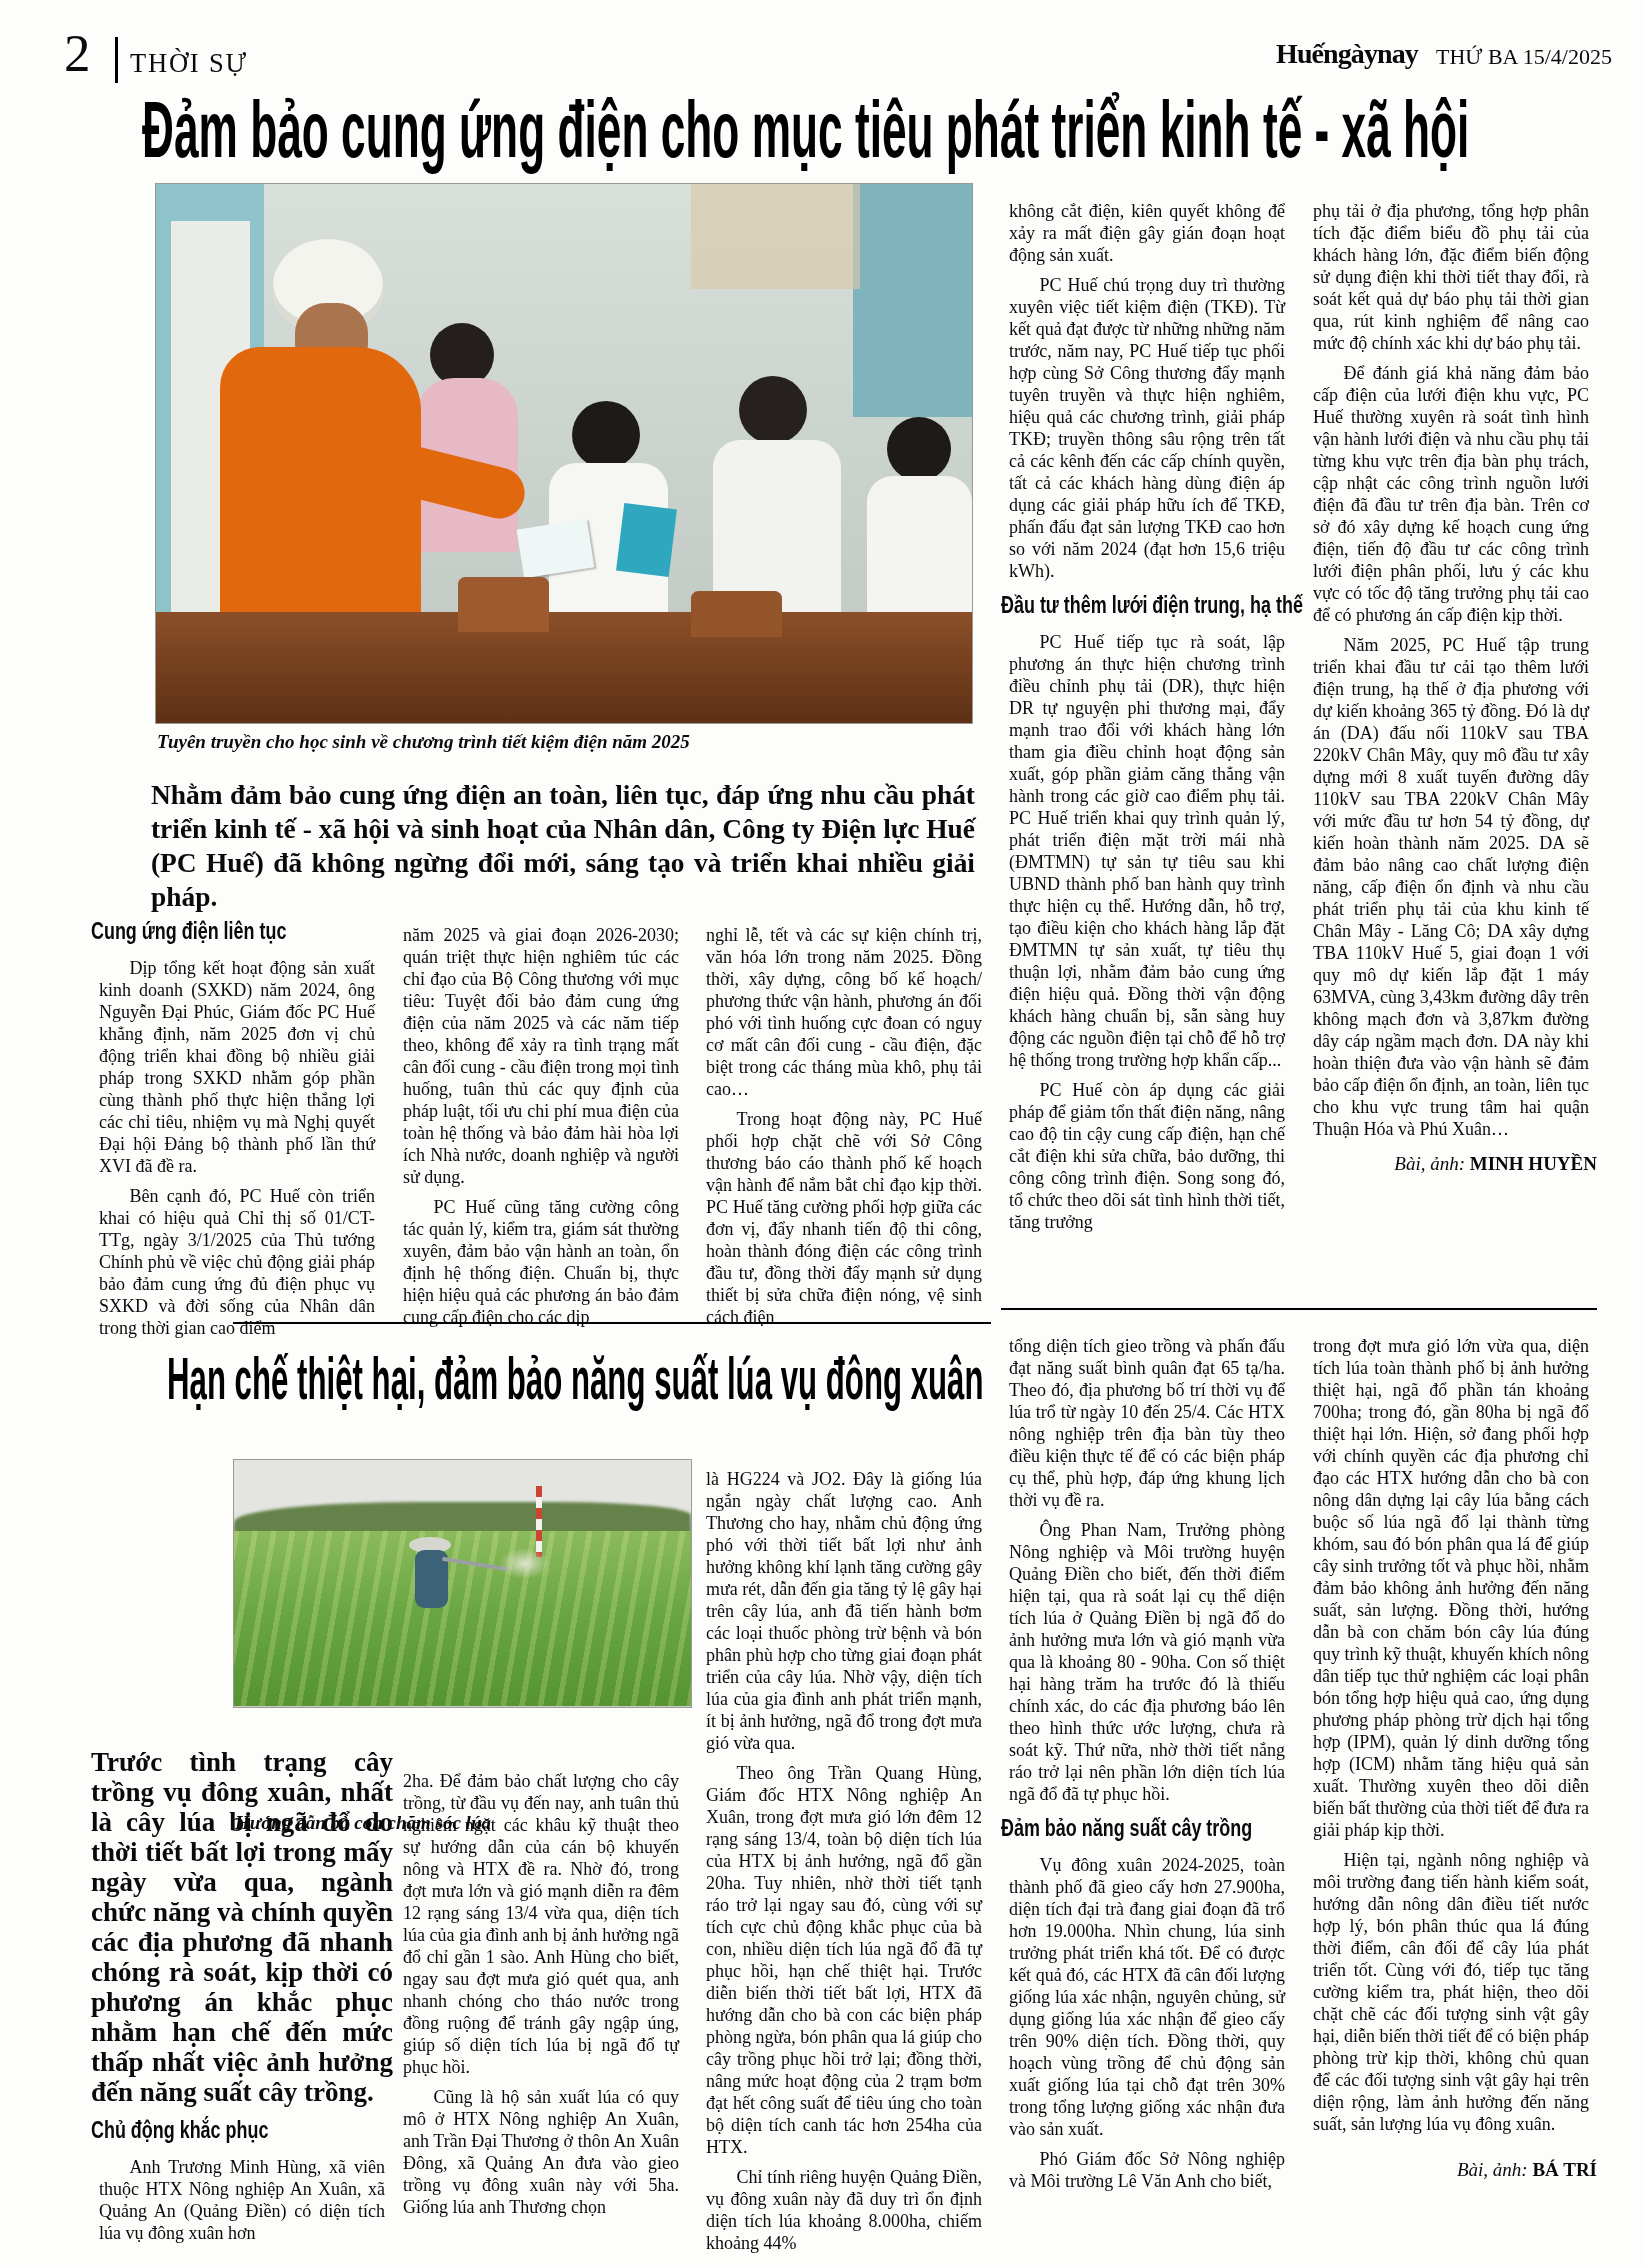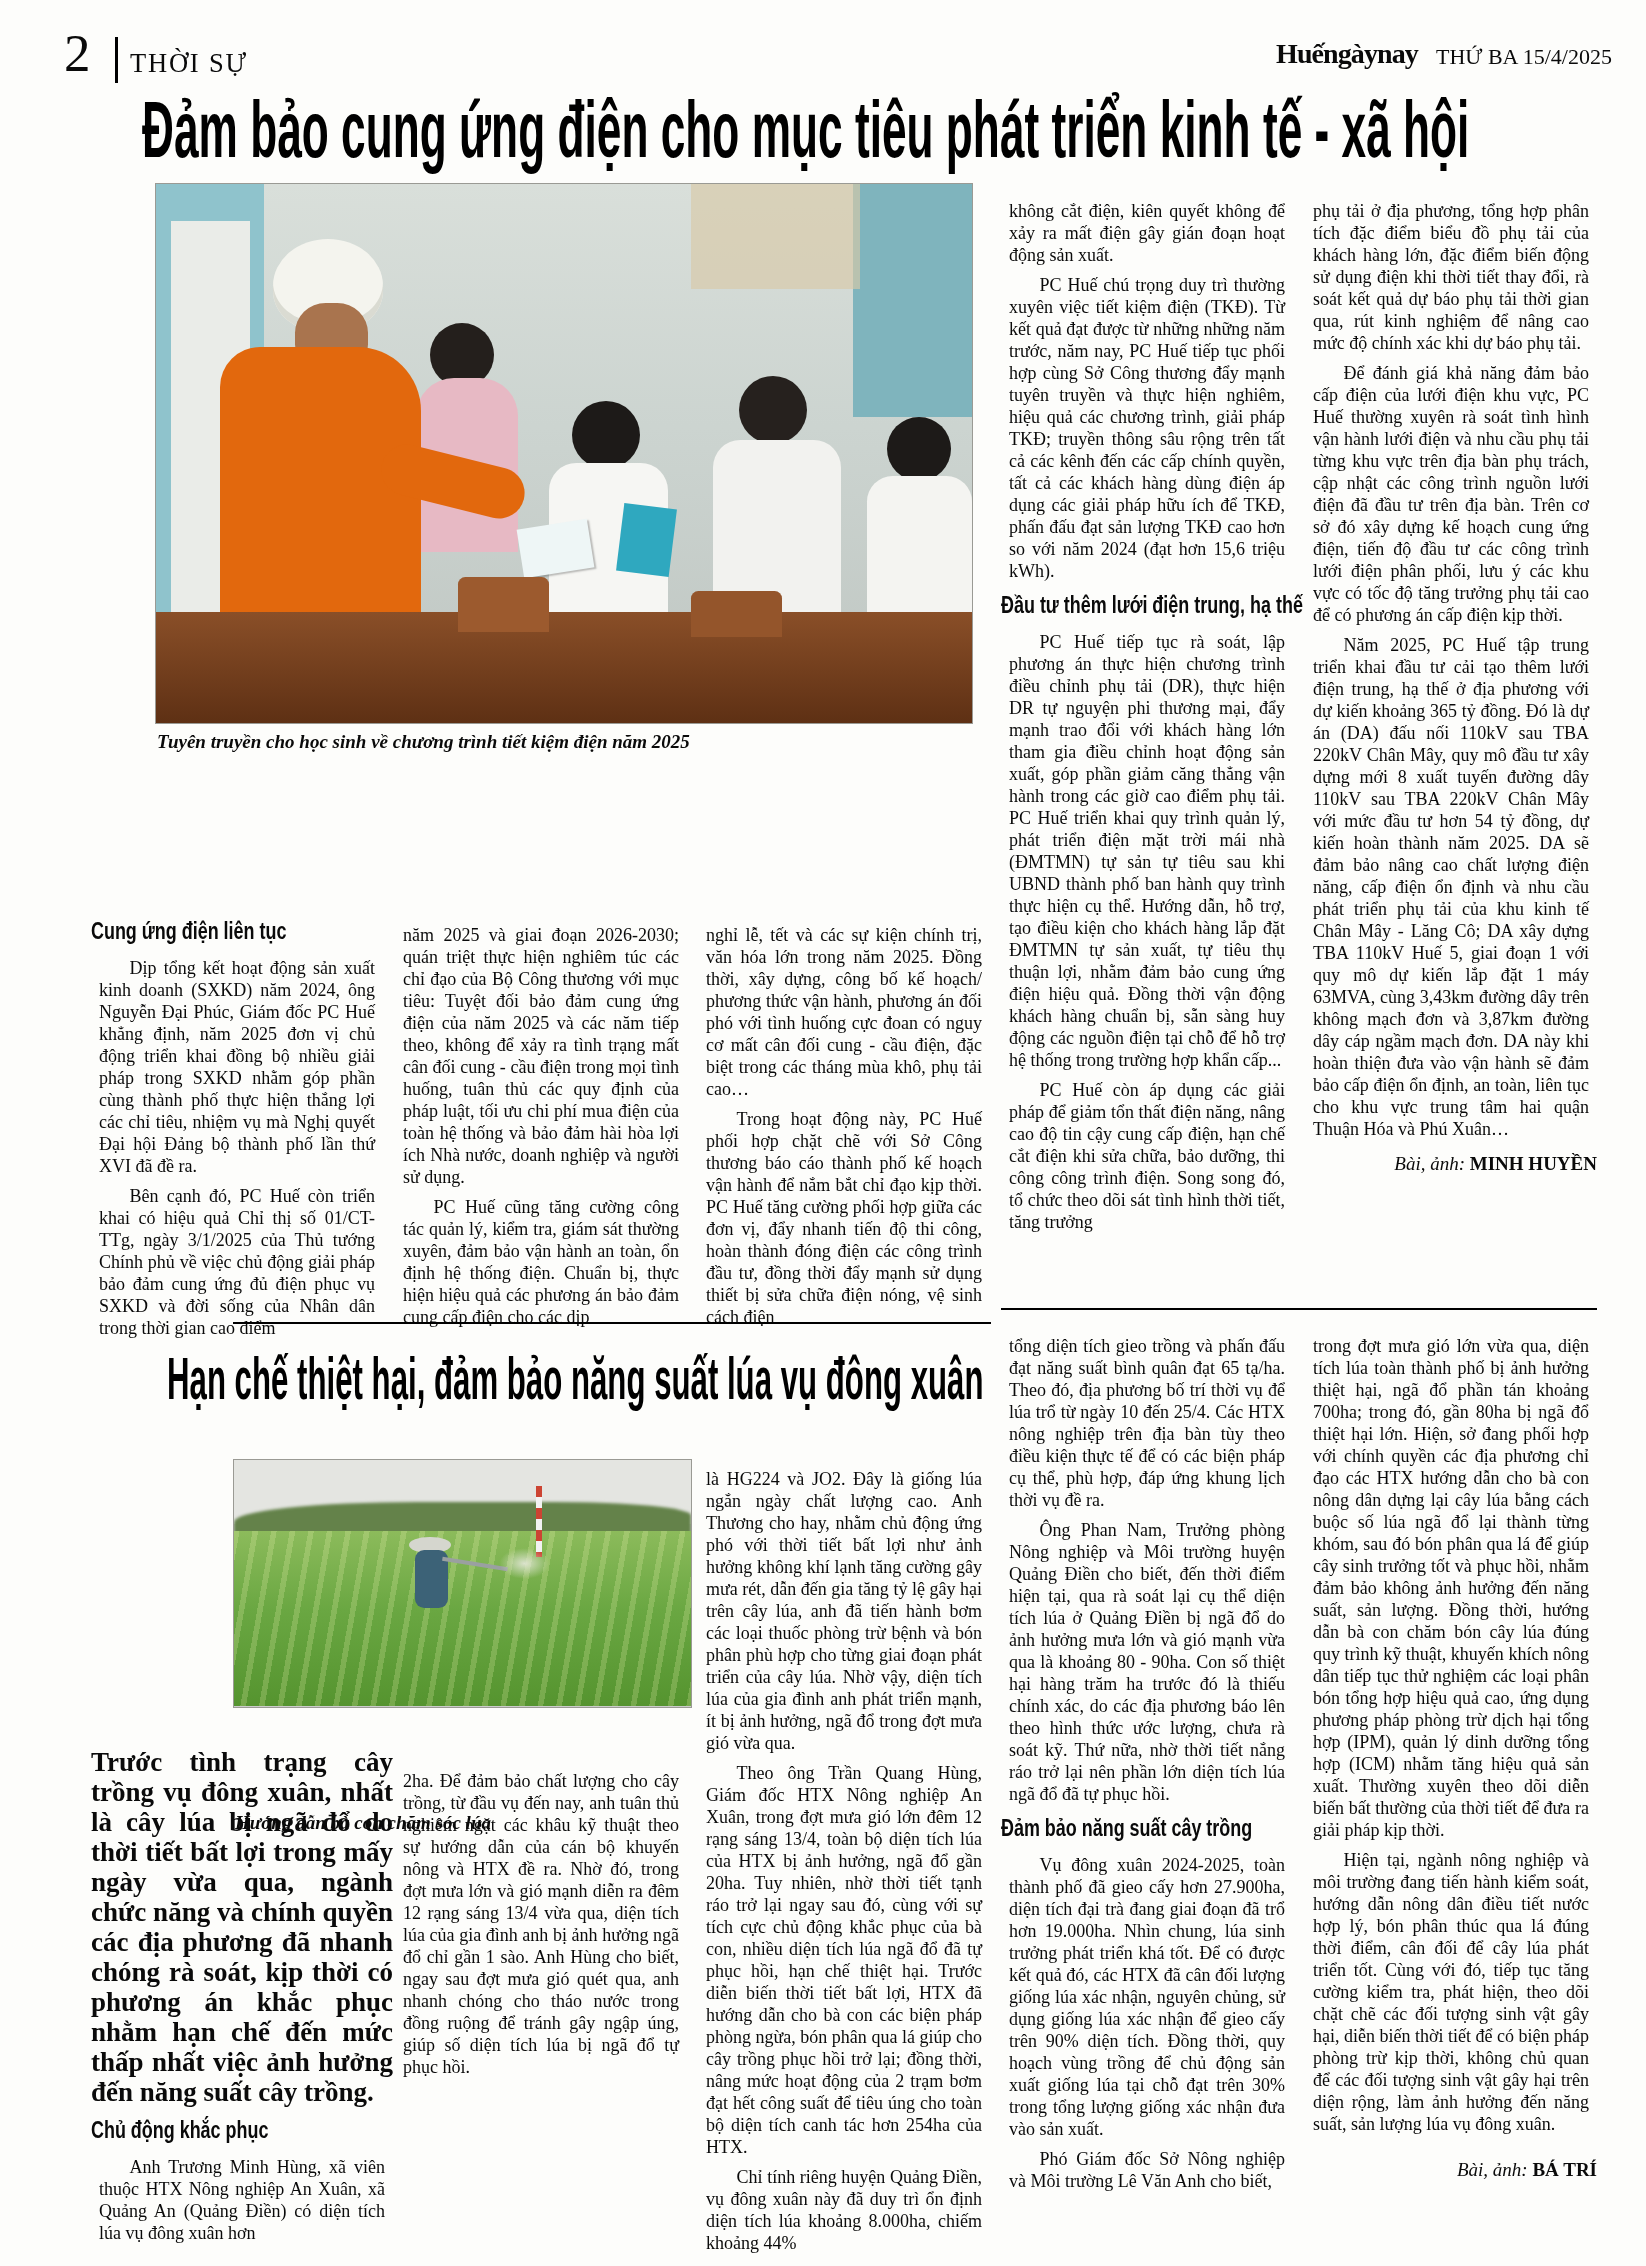--- a/index.html
+++ b/index.html
@@ -69,20 +69,21 @@
     <div style="left:711px;top:292px;width:105px;height:146px;background:#f4f4f1;border-radius:25.6px 25.6px 0 0;"></div>
     <div style="left:364px;top:340px;width:71px;height:49px;background:#eef6f6;transform:rotate(-9deg);box-shadow:1.8px 1.8px 1.8px rgba(0,0,0,.25);"></div>
     <div style="left:464px;top:322px;width:53px;height:68px;background:#2fa8bf;transform:rotate(7deg);"></div>
     <div style="left:0;top:428px;width:816px;height:111px;background:linear-gradient(180deg,#8a4f28,#5e3014);"></div>
     <div style="left:302px;top:393px;width:91px;height:55px;background:#9c5a2e;border-radius:7.3px 7.3px 0 0;"></div>
     <div style="left:535px;top:407px;width:91px;height:46px;background:#94552b;border-radius:7.3px 7.3px 0 0;"></div>
   </div>
 
   <div class="abs caption" style="left:157px;top:731px;width:813px;">Tuyên truyền cho học sinh về chương trình tiết kiệm điện năm 2025</div>
 
+  <div class="abs lead" style="left:151px;top:778px;width:824px;">Nhằm đảm bảo cung ứng điện an toàn, liên tục, đáp ứng nhu cầu phát triển kinh tế - xã hội và sinh hoạt của Nhân dân, Công ty Điện lực Huế (PC Huế) đã không ngừng đổi mới, sáng tạo và triển khai nhiều giải pháp.</div>
 
   <div class="col" style="left:91px;top:916px;">
     <span class="subhead">Cung ứng điện liên tục</span>
     <div>
         <p class="ind">Dịp tổng kết hoạt động sản xuất kinh doanh (SXKD) năm 2024, ông Nguyễn Đại Phúc, Giám đốc PC Huế khẳng định, năm 2025 đơn vị chủ động triển khai đồng bộ nhiều giải pháp trong SXKD nhằm góp phần cùng thành phố thực hiện thắng lợi các chỉ tiêu, nhiệm vụ mà Nghị quyết Đại hội Đảng bộ thành phố lần thứ XVI đã đề ra.</p>
         <p class="ind">Bên cạnh đó, PC Huế còn triển khai có hiệu quả Chỉ thị số 01/CT-TTg, ngày 3/1/2025 của Thủ tướng Chính phủ về việc chủ động giải pháp bảo đảm cung ứng đủ điện phục vụ SXKD và đời sống của Nhân dân trong thời gian cao điểm</p>
       </div>
   </div>
   <div class="col" style="left:395px;top:916px;">
     <div>
@@ -142,20 +143,21 @@
   <div class="abs" style="left:91px;top:1747px;width:302px;">
     <div class="intro">Trước tình trạng cây trồng vụ đông xuân, nhất là cây lúa bị ngã đổ do thời tiết bất lợi trong mấy ngày vừa qua, ngành chức năng và chính quyền các địa phương đã nhanh chóng rà soát, kịp thời có phương án khắc phục nhằm hạn chế đến mức thấp nhất việc ảnh hưởng đến năng suất cây trồng.</div>
     <span class="subhead" style="margin-top:11px;">Chủ động khắc phục</span>
     <div class="col" style="position:static;width:302px;">
         <p class="ind">Anh Trương Minh Hùng, xã viên thuộc HTX Nông nghiệp An Xuân, xã Quảng An (Quảng Điền) có diện tích lúa vụ đông xuân hơn</p>
       </div>
   </div>
   <div class="col" style="left:395px;top:1762px;">
     <div>
         <p>2ha. Để đảm bảo chất lượng cho cây trồng, từ đầu vụ đến nay, anh tuân thủ nghiêm ngặt các khâu kỹ thuật theo sự hướng dẫn của cán bộ khuyến nông và HTX đề ra. Nhờ đó, trong đợt mưa lớn và gió mạnh diễn ra đêm 12 rạng sáng 13/4 vừa qua, diện tích lúa của gia đình anh bị ảnh hưởng ngã đổ chỉ gần 1 sào. Anh Hùng cho biết, ngay sau đợt mưa gió quét qua, anh nhanh chóng cho tháo nước trong đồng ruộng để tránh gây ngập úng, giúp số diện tích lúa bị ngã đổ tự phục hồi.</p>
+        <p class="ind">Cũng là hộ sản xuất lúa có quy mô ở HTX Nông nghiệp An Xuân, anh Trần Đại Thương ở thôn An Xuân Đông, xã Quảng An đưa vào gieo trồng vụ đông xuân này với 5ha. Giống lúa anh Thương chọn</p>
       </div>
   </div>
   <div class="col" style="left:698px;top:1460px;">
     <div>
         <p>là HG224 và JO2. Đây là giống lúa ngắn ngày chất lượng cao. Anh Thương cho hay, nhằm chủ động ứng phó với thời tiết bất lợi như ảnh hưởng không khí lạnh tăng cường gây mưa rét, dẫn đến gia tăng tỷ lệ gây hại trên cây lúa, anh đã tiến hành bơm các loại thuốc phòng trừ bệnh và bón phân phù hợp cho từng giai đoạn phát triển của cây lúa. Nhờ vậy, diện tích lúa của gia đình anh phát triển mạnh, ít bị ảnh hưởng, ngã đổ trong đợt mưa gió vừa qua.</p>
         <p class="ind">Theo ông Trần Quang Hùng, Giám đốc HTX Nông nghiệp An Xuân, trong đợt mưa gió lớn đêm 12 rạng sáng 13/4, toàn bộ diện tích lúa của HTX bị ảnh hưởng, ngã đổ gần 20ha. Tuy nhiên, nhờ thời tiết tạnh ráo trở lại ngay sau đó, cùng với sự tích cực chủ động khắc phục của bà con, nhiều diện tích lúa ngã đổ đã tự phục hồi, hạn chế thiệt hại. Trước diễn biến thời tiết bất lợi, HTX đã hướng dẫn cho bà con các biện pháp phòng ngừa, bón phân qua lá giúp cho cây trồng phục hồi trở lại; đồng thời, nâng mức hoạt động của 2 trạm bơm đạt hết công suất để tiêu úng cho toàn bộ diện tích canh tác hơn 254ha của HTX.</p>
         <p class="ind">Chỉ tính riêng huyện Quảng Điền, vụ đông xuân này đã duy trì ổn định diện tích lúa khoảng 8.000ha, chiếm khoảng 44%</p>
       </div>
   </div>
   <div class="col" style="left:1001px;top:1327px;">

